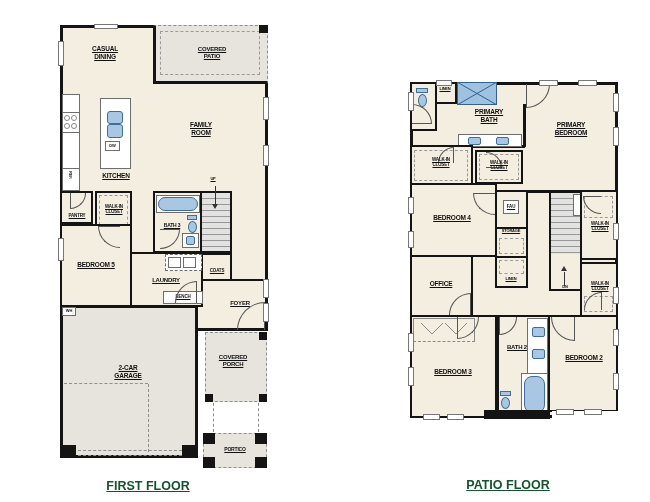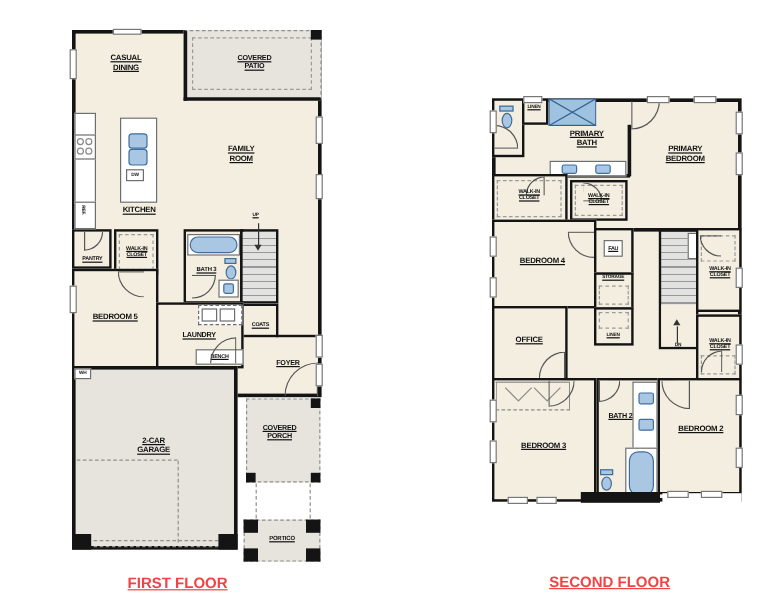--- a/index.html
+++ b/index.html
@@ -19,21 +19,21 @@
   .circ{position:absolute;background:#fff;border:1px solid #888;border-radius:50%;box-sizing:border-box;}
   .stairs{position:absolute;box-sizing:border-box;border:2px solid #141414;
           background:repeating-linear-gradient(to bottom,#e2e2e0 0 5px,#98989a 5px 6px);}
   .landing{position:absolute;background:#f3eee0;}
   .arc{position:absolute;box-sizing:border-box;border:0 solid #555;background:transparent;}
   .lbl{position:absolute;font-weight:bold;color:#111;text-decoration:underline;
        text-align:center;line-height:1.18;letter-spacing:-0.2px;}
   .nol{text-decoration:none;}
   .fs7{font-size:6.5px;} .fs6{font-size:6px;} .fs5{font-size:5px;}
   .fs45{font-size:4.5px;} .fs4{font-size:4px;}
-  .floor-title{position:absolute;font-weight:bold;font-size:12.5px;color:#ef4444;
+  .floor-title{position:absolute;font-weight:bold;font-size:12.5px;color:#14532d;
        text-decoration:underline;text-align:center;letter-spacing:0;}
   .vert{writing-mode:vertical-rl;}
   .dash-h{position:absolute;border-top:1px dashed #8f8f8f;}
   .dash-v{position:absolute;border-left:1px dashed #8f8f8f;}
   .tri-d{position:absolute;width:0;height:0;border-left:3px solid transparent;
          border-right:3px solid transparent;border-top:5px solid #333;}
   .tri-u{position:absolute;width:0;height:0;border-left:3px solid transparent;
          border-right:3px solid transparent;border-bottom:5px solid #333;}
 </style>
 </head>
@@ -249,16 +249,16 @@
     <div class="lbl fs45" style="left:484px;top:160px;width:30px;">WALK-IN CLOSET</div>
     <div class="lbl fs7" style="left:421px;top:214px;width:62px;">BEDROOM 4</div>
     <div class="lbl fs4" style="left:496px;top:229px;width:30px;">STORAGE</div>
     <div class="lbl fs4" style="left:499px;top:277px;width:24px;">LINEN</div>
     <div class="lbl fs45" style="left:585px;top:221px;width:30px;">WALK-IN CLOSET</div>
     <div class="lbl fs45" style="left:585px;top:281px;width:30px;">WALK-IN CLOSET</div>
     <div class="lbl fs7" style="left:421px;top:280px;width:40px;">OFFICE</div>
     <div class="lbl fs7" style="left:422px;top:368px;width:62px;">BEDROOM 3</div>
     <div class="lbl fs6" style="left:499px;top:344px;width:36px;">BATH 2</div>
     <div class="lbl fs7" style="left:553px;top:354px;width:62px;">BEDROOM 2</div>
-    <div class="floor-title" style="left:433px;top:478px;width:150px;">SECOND FLOOR</div>
+    <div class="floor-title" style="left:433px;top:478px;width:150px;">PATIO FLOOR</div>
   </div>
 
 </div>
 
 </body></html>

